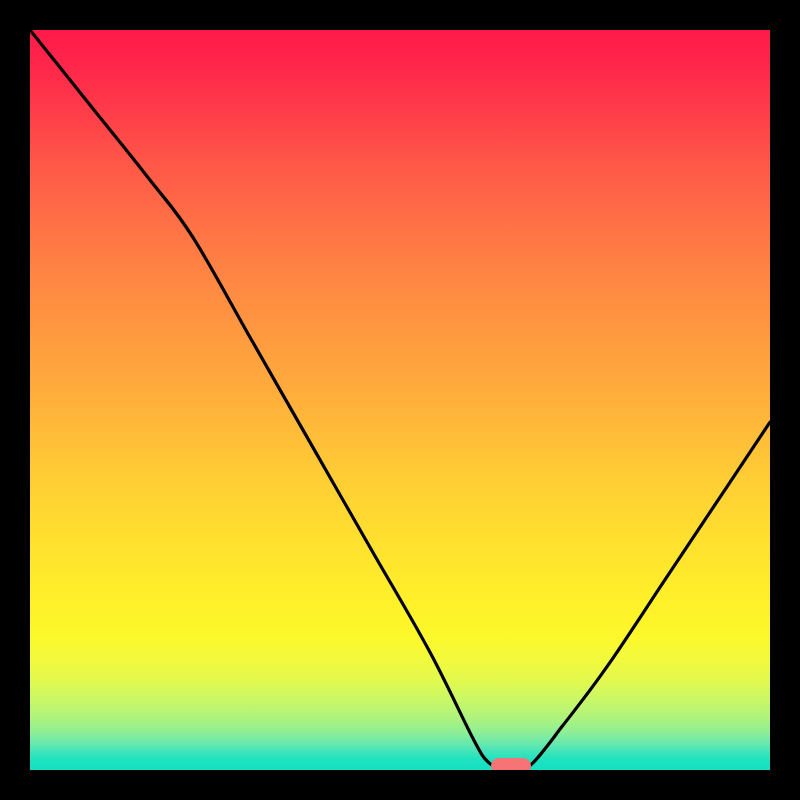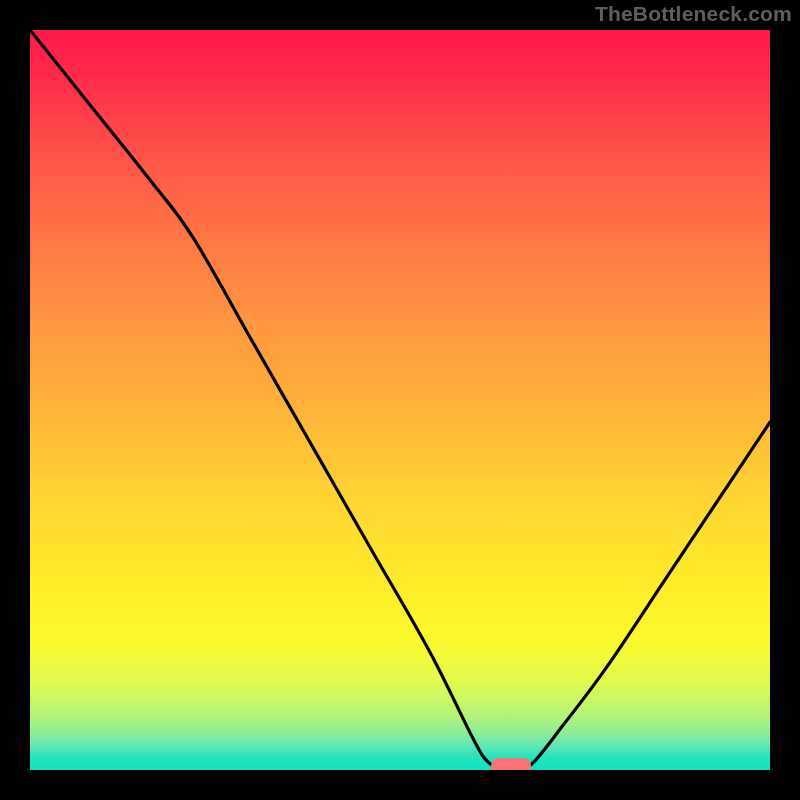--- a/index.html
+++ b/index.html
@@ -68,21 +68,20 @@
     width: 40px;
     height: 16px;
     background: #f77476;
     border-radius: 8px;
   }
 </style>
 </head>
 <body>
 
 <div class="frame">
-  <div class="attribution">TheBottleneck.com</div>
 
   <div class="plot-area">
     <div class="gradient"></div>
     <svg class="curve" viewBox="0 0 740 740" preserveAspectRatio="none">
       <path id="curve-path" fill="none" stroke="#000" stroke-width="3.2" stroke-linejoin="round" stroke-linecap="round" d="M 0.0 0.0 C 10.7 13.3, 37.9 47.4, 59.2 74.0 C 80.5 100.6, 99.8 124.0, 118.4 148.0 C 137.0 172.0, 144.2 177.9, 162.8 207.2 C 181.4 236.5, 200.7 273.5, 222.0 310.8 C 243.3 348.1, 259.9 377.1, 281.2 414.4 C 302.5 451.7, 319.1 480.7, 340.4 518.0 C 361.7 555.3, 381.0 587.0, 399.6 621.6 C 418.2 656.2, 433.3 690.4, 444.0 710.4 C 454.7 730.4, 453.5 727.3, 458.8 732.6 C 464.1 737.9, 468.3 738.7, 473.6 740.0 C 478.9 741.3, 483.1 741.3, 488.4 740.0 C 493.7 738.7, 495.2 740.6, 503.2 732.6 C 511.2 724.6, 519.5 712.9, 532.8 695.6 C 546.1 678.3, 558.6 663.0, 577.2 636.4 C 595.8 609.8, 615.1 579.6, 636.4 547.6 C 657.7 515.6, 677.0 486.8, 695.6 458.8 C 714.2 430.8, 732.0 404.2, 740.0 392.2"></path>
     </svg>
     <div id="marker" class="marker" style="left: 461px; top: 728.3px;"></div>
   </div>
 </div>
 

